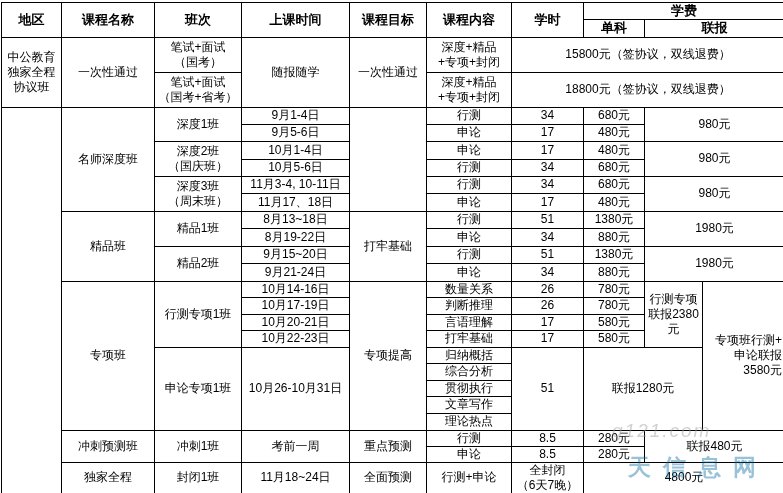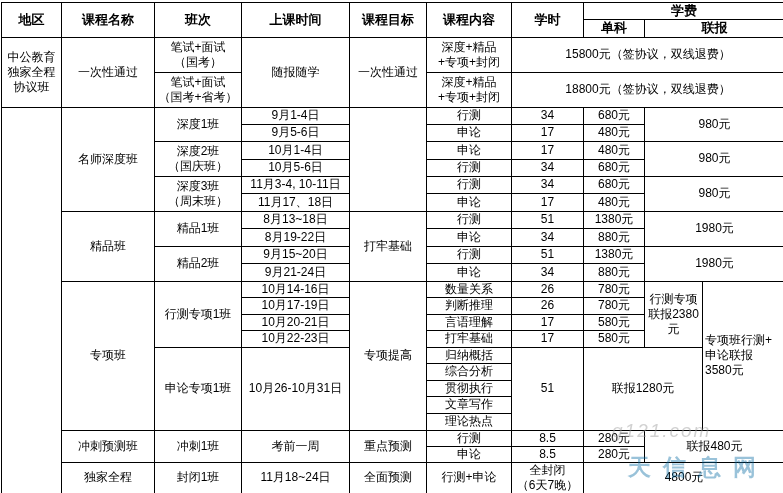--- a/index.html
+++ b/index.html
@@ -13,21 +13,21 @@
     width:781px; margin:2px 0 0 1px;
   }
   .sched th, .sched td {
     border:1px solid #000;
     text-align:center; vertical-align:middle;
     font-size:12px; line-height:1.25;
     padding:0 1px; overflow:hidden;
     white-space:pre-line;
   }
   .sched th { font-size:13px; font-weight:bold; }
-  .sched td.tal { text-align:left; padding:0 2px; }
+  .sched td.tal { text-align:right; padding:0 2px; }
   .wm { position:absolute; pointer-events:none; }
   .wm-gray { left:612px; top:420px; font-size:19px; color:#9a9a9a; opacity:0.45; font-style:italic; letter-spacing:2px; }
   .wm-red  { left:628px; top:452px; font-size:23px; color:#0369a1; opacity:0.40; letter-spacing:12px; font-weight:bold; white-space:nowrap; }
 </style>
 </head>
 <body>
 
 <table class="sched">
   <colgroup>
     <col style="width:60px">

